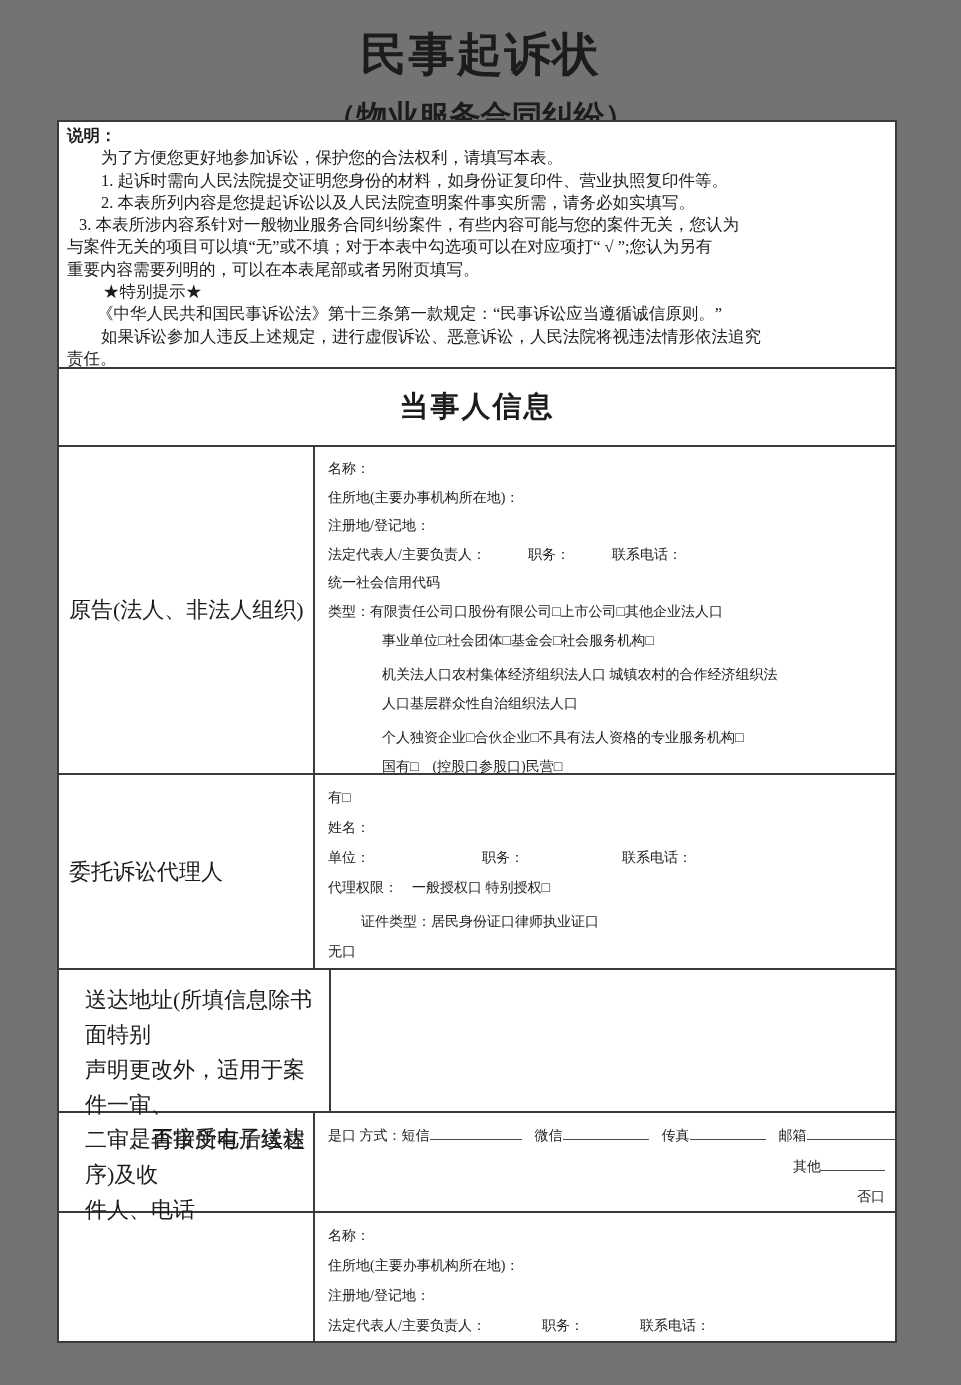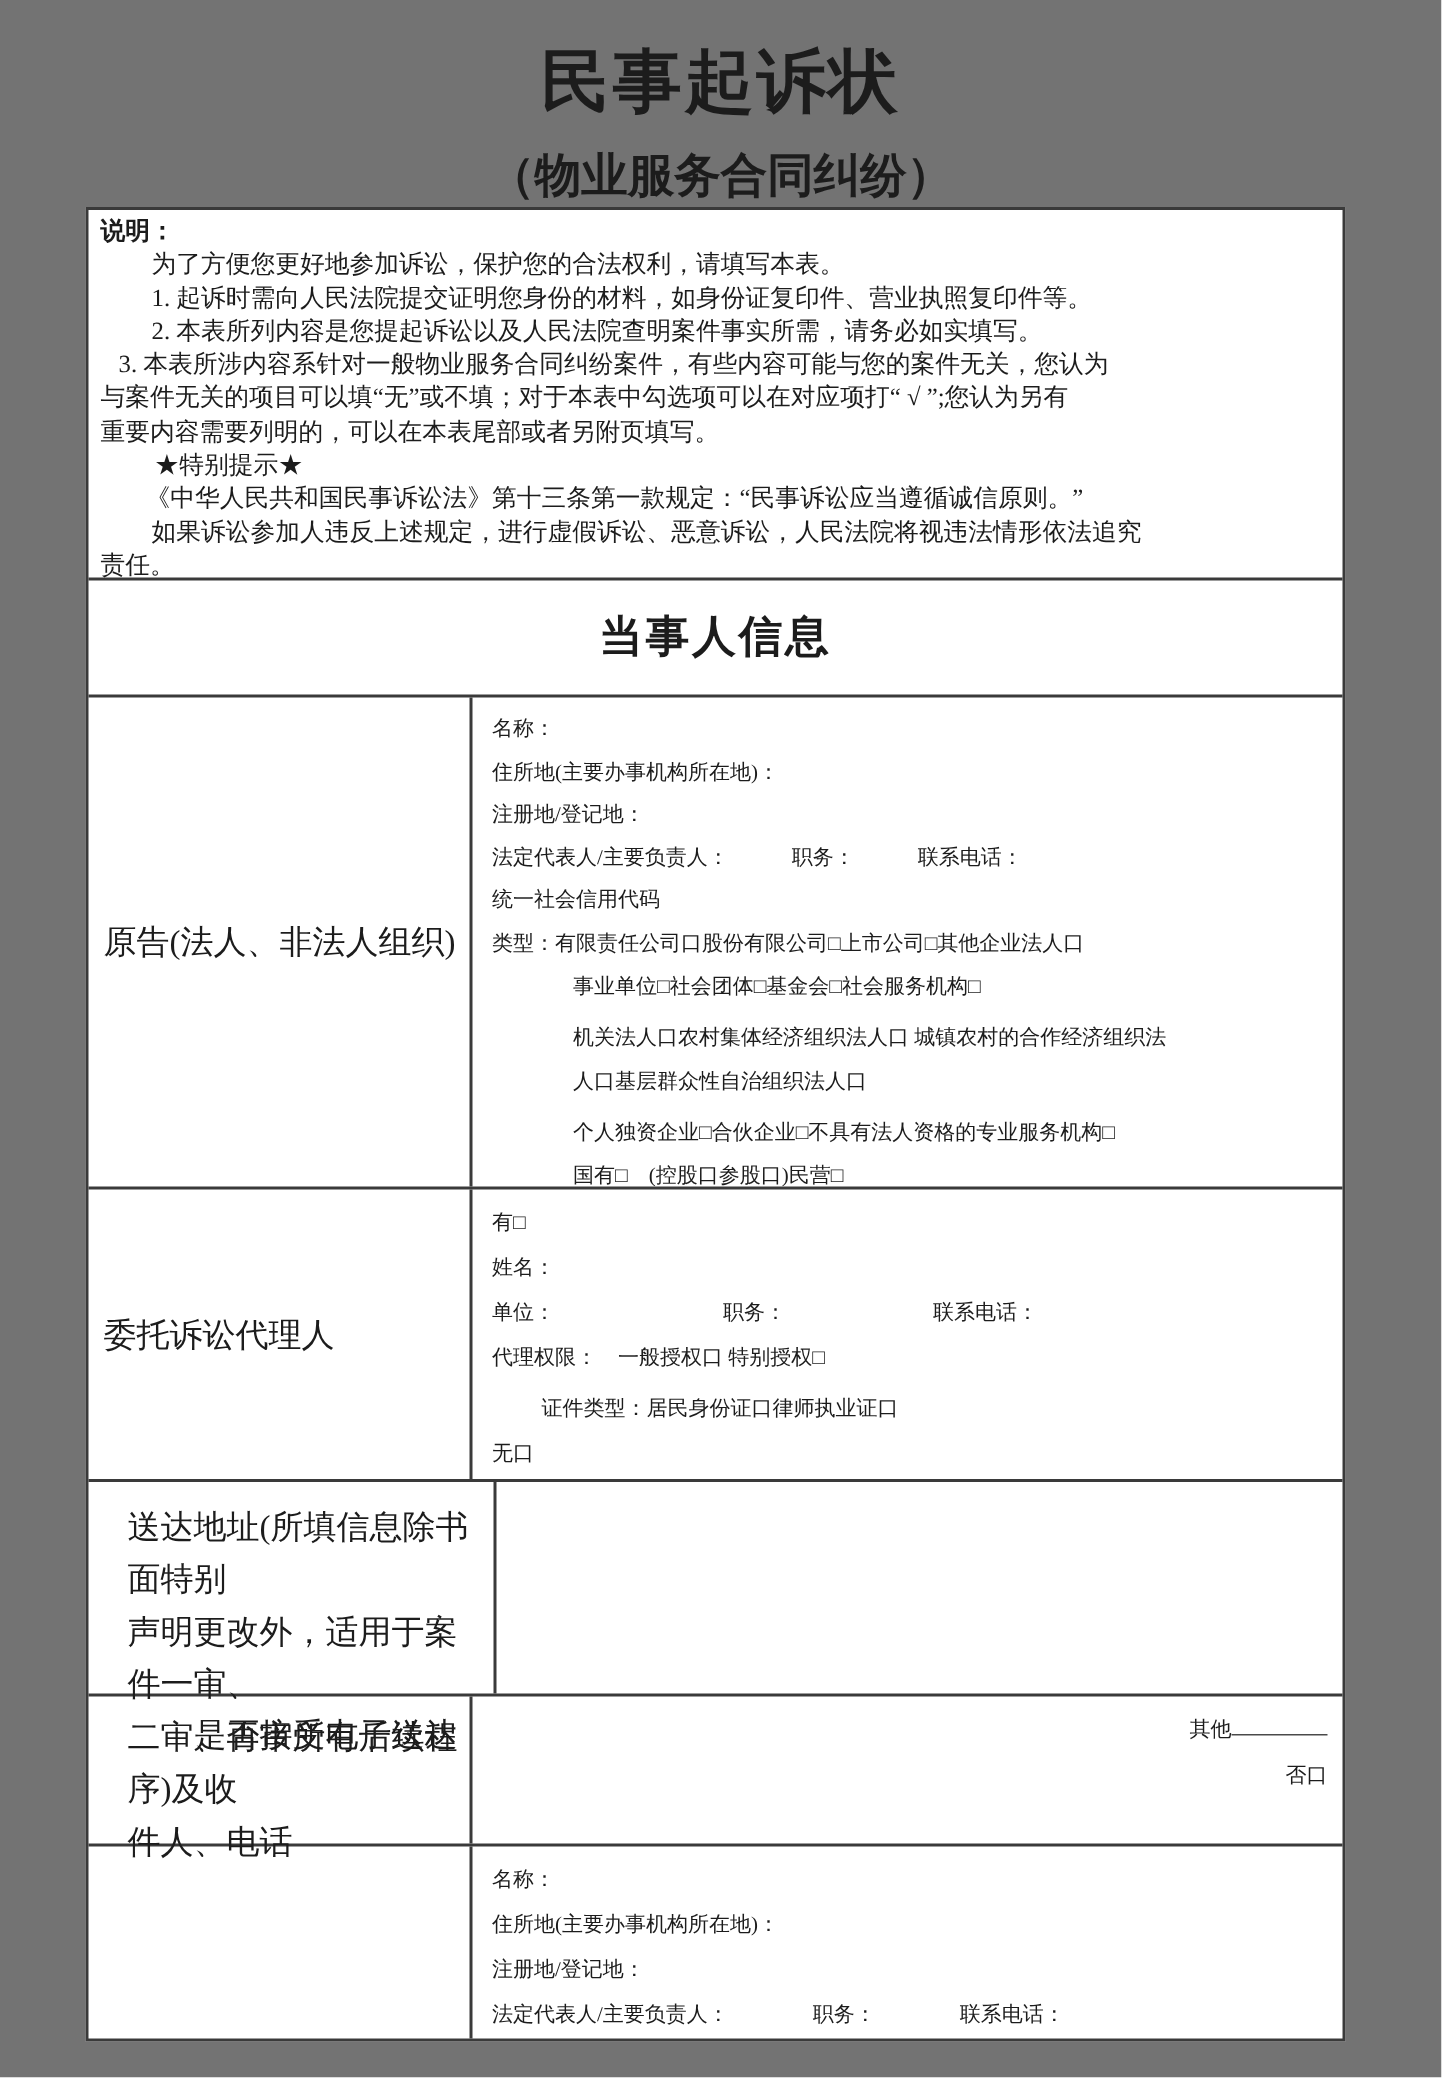--- a/index.html
+++ b/index.html
@@ -16,21 +16,21 @@
     text-align:center;
     font-size:46px; font-weight:bold;
     letter-spacing:2px;
   }
   .doc-subtitle {
     margin:0; margin-top:10px;
     text-align:center;
     font-size:31px; font-weight:bold;
   }
   .tbl {
-    position:absolute; left:57px; top:138px;
+    position:absolute; left:57px; top:120px;
     width:840px;
     border:2px solid #3a3a3a;
     box-sizing:border-box;
     background:#ffffff;
   }
   
   .notes {
     height:247px; box-sizing:border-box;
     border-bottom:2px solid #3a3a3a;
     padding:3px 12px 0 8px;
@@ -153,20 +153,23 @@
         <div>送达地址(所填信息除书面特别</div>
         <div>声明更改外，适用于案件一审、</div>
         <div>二审、再审所有后续程序)及收</div>
         <div>件人、电话</div>
       </div>
     </div>
 
     <div class="row r-eservice">
       <div class="cl">是否接受电子送达</div>
       <div class="cr">
+        <div class="fl">
+          <span>是口 方式：</span><span>短信</span><span class="uline w92"></span><span>微信</span><span class="uline w86"></span><span>传真</span><span class="uline w76"></span><span>邮箱</span><span class="uline w100"></span>
+        </div>
         <div class="fl ind56">
           <span>其他</span><span class="uline w64"></span>
         </div>
         <div class="fl">否口</div>
       </div>
     </div>
 
     <div class="row r-defendant">
       <div class="cl"></div>
       <div class="cr">

